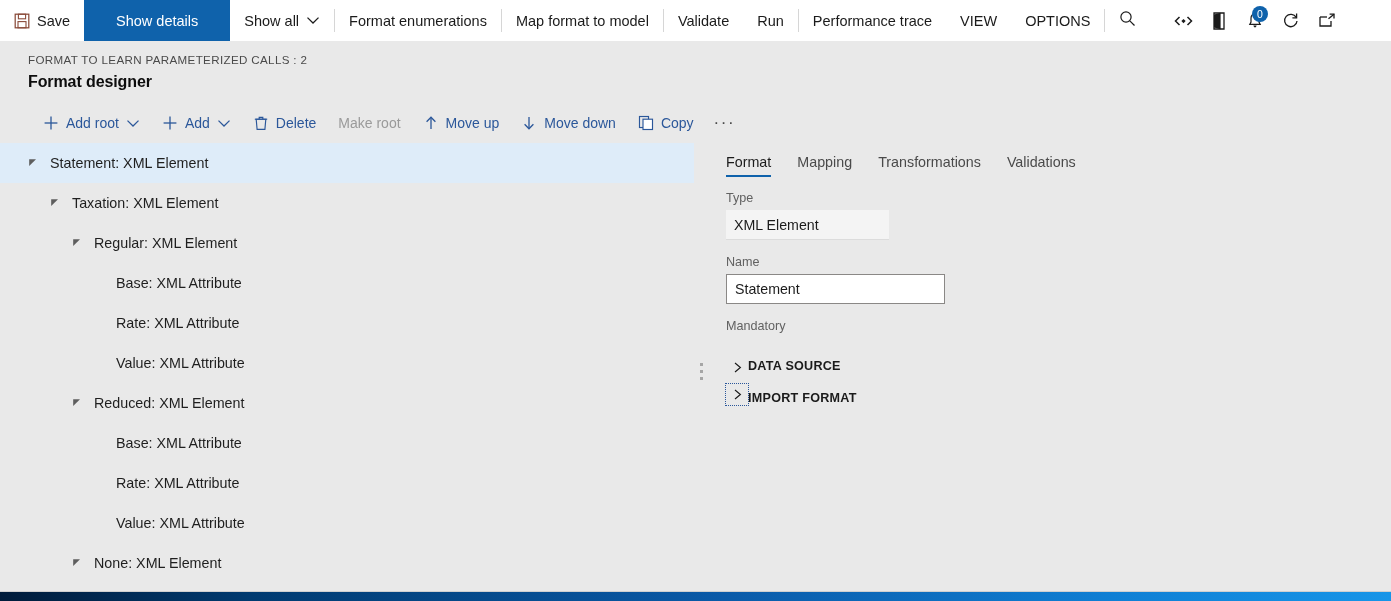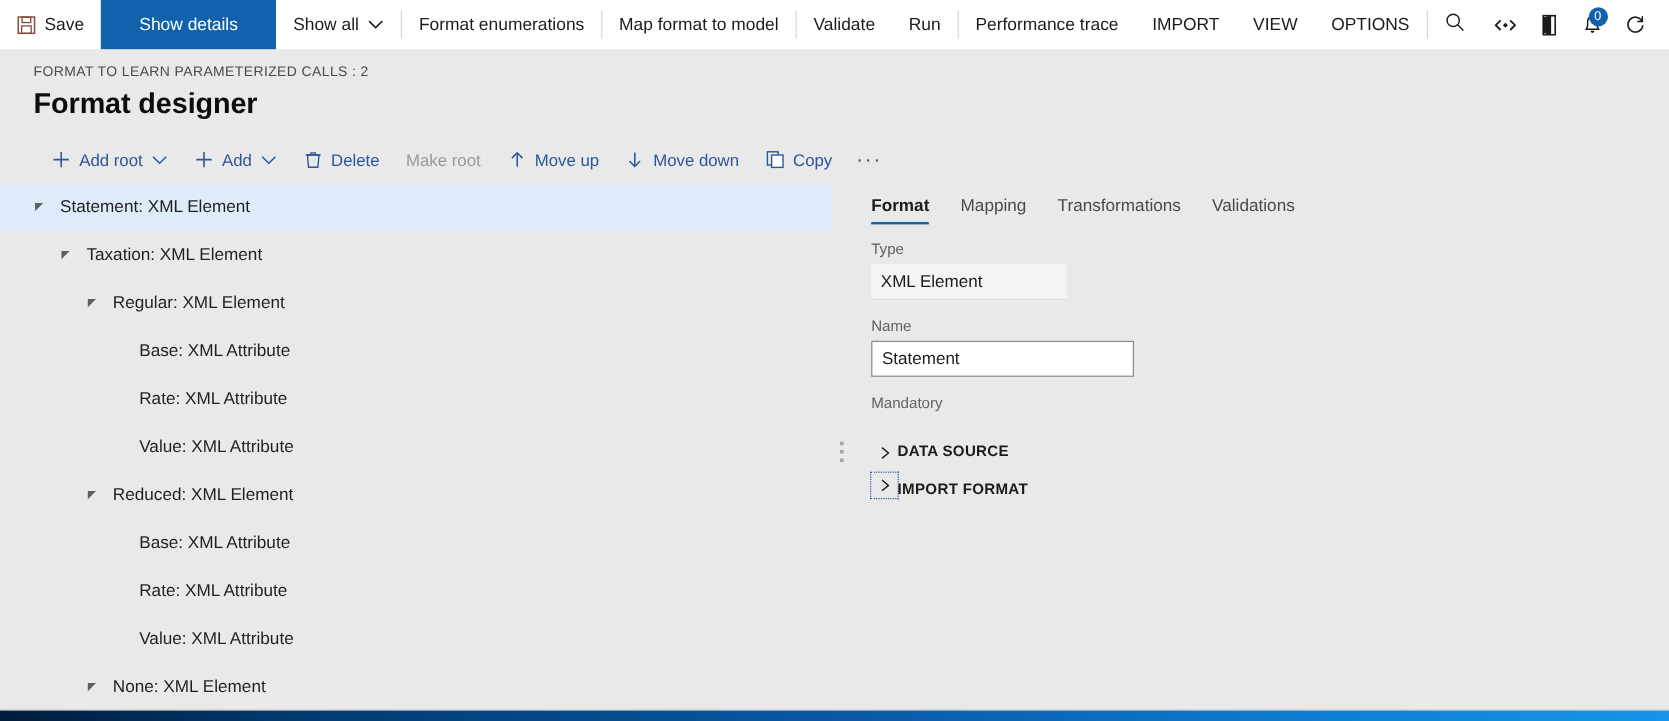--- a/index.html
+++ b/index.html
@@ -110,21 +110,21 @@
     background: #e9e9e9;
   }
   .breadcrumb {
     font-size: 11.6px;
     letter-spacing: 0.35px;
     color: #4a4a4a;
     margin-bottom: 7px;
     white-space: nowrap;
   }
   .page-title {
-    font-size: 24px;
+    font-size: 16px;
     font-weight: bold;
     color: #0d0d0d;
     letter-spacing: -0.1px;
   }
 
   
   .actionbar {
     flex: 0 0 auto;
     display: flex;
     align-items: center;
@@ -223,21 +223,21 @@
   }
   .tab {
     font-size: 14.3px;
     color: #4a4a4a;
     padding: 0 13px 7px 13px;
     position: relative;
     cursor: default;
     white-space: nowrap;
   }
   .tab:first-child { padding-left: 8px; }
-  .tab.active { color: #1b1b1b; font-weight: bold; }
+  .tab.active { color: #1b1b1b; font-weight: normal; }
   .tab.active::after {
     content: "";
     position: absolute;
     left: 8px; right: 13px;
     bottom: 0;
     height: 2.5px;
     background: #0f62ab;
   }
   .tab:first-child.active::after { left: 8px; right: 13px; }
 
@@ -382,23 +382,20 @@
         <div class="tb-sep"></div>
         <div class="tb-item">
           <span>Validate</span>
         </div>
         <div class="tb-item">
           <span>Run</span>
         </div>
         <div class="tb-sep"></div>
         <div class="tb-item">
           <span>Performance trace</span>
-        </div>
-        <div class="tb-item">
-          <span>IMPORT</span>
         </div>
         <div class="tb-item">
           <span>VIEW</span>
         </div>
         <div class="tb-item">
           <span>OPTIONS</span>
         </div>
       </div>
     <div class="tb-sep"></div>
     <div class="tb-search">

